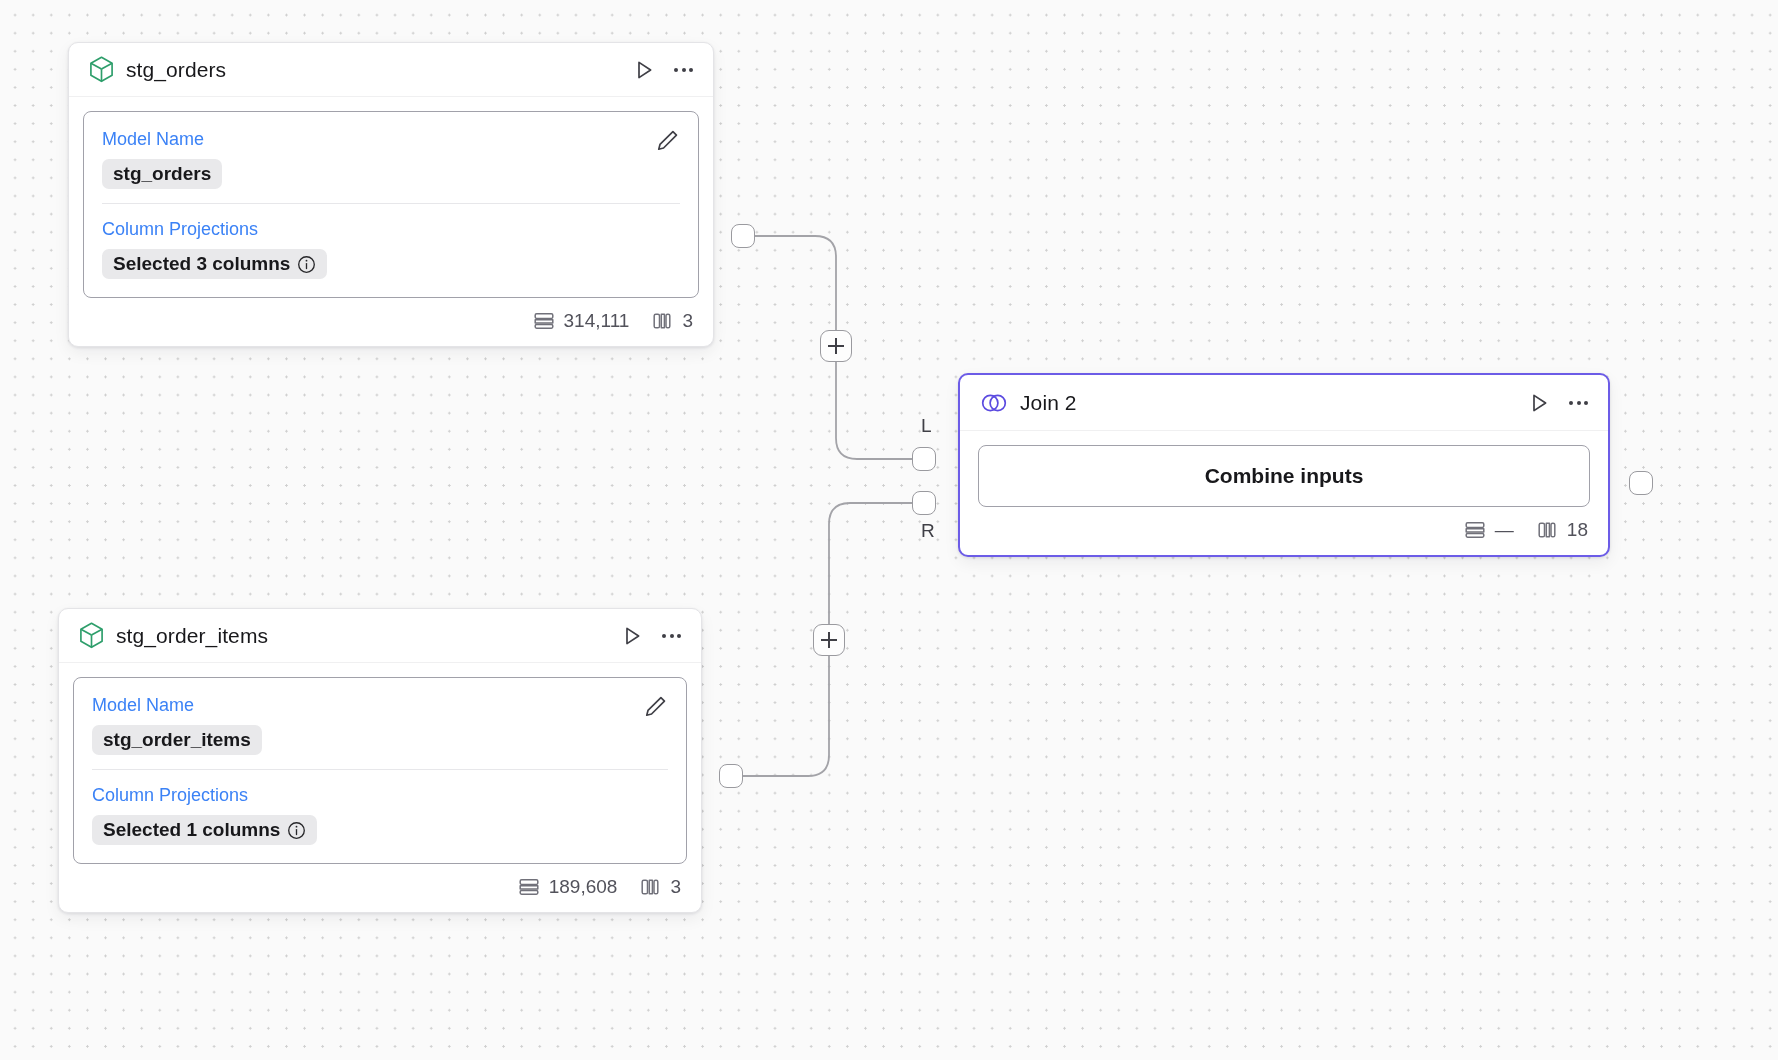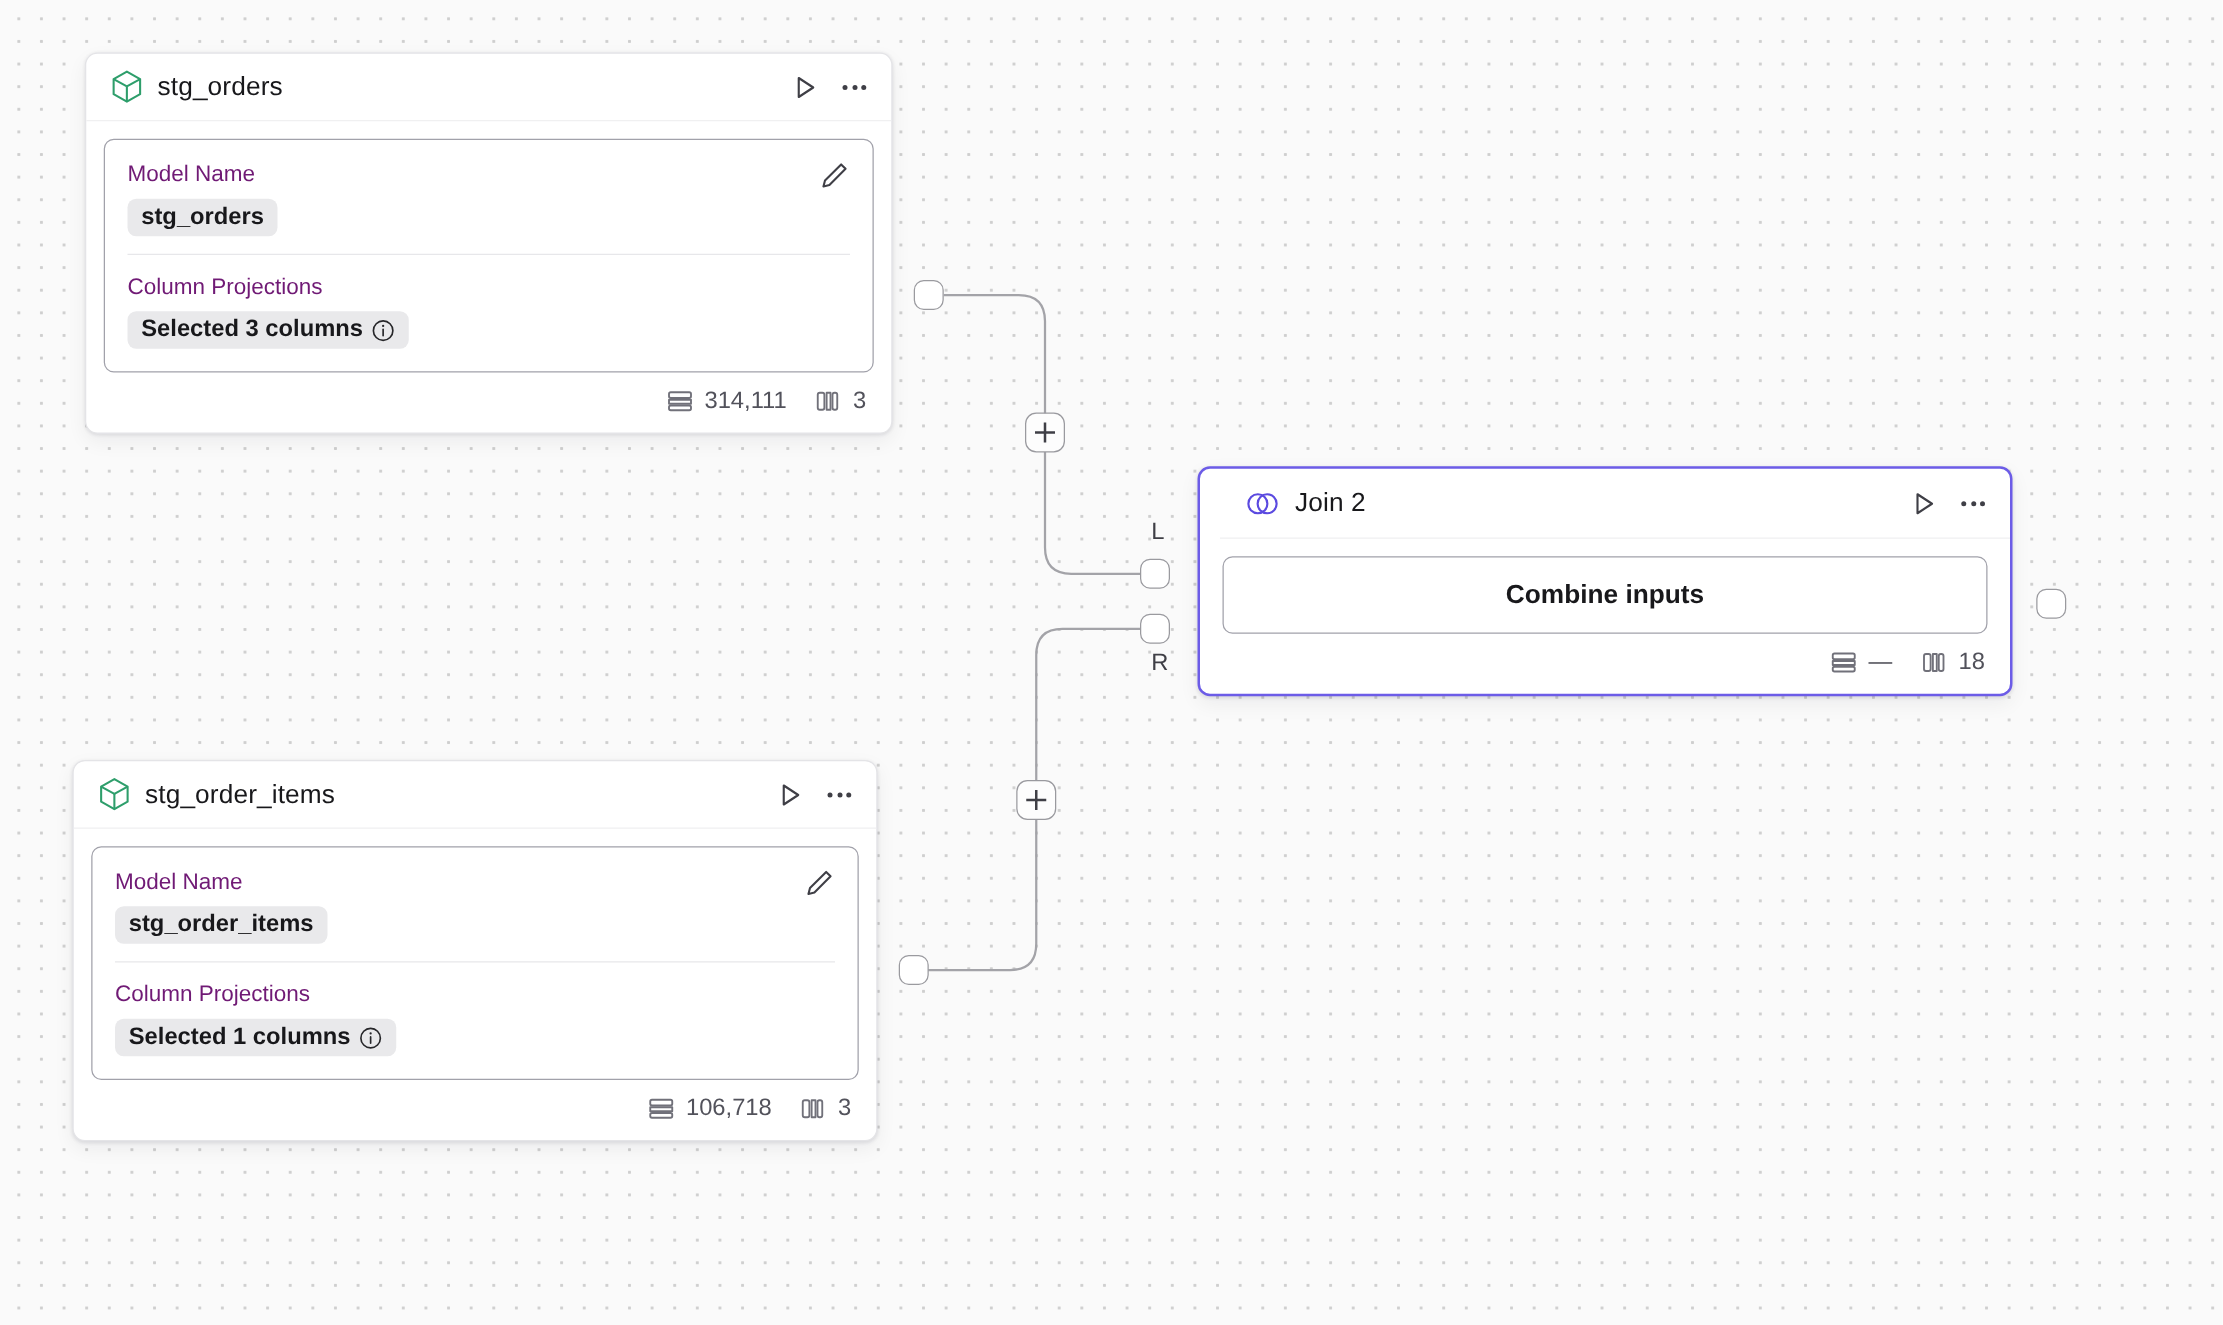--- a/index.html
+++ b/index.html
@@ -56,21 +56,21 @@
     border-radius: 8px;
     padding: 14px 18px 18px 18px;
     position: relative;
     background: #fff;
   }
   .cfg-row-head {
     display:flex; align-items:flex-start; justify-content:space-between;
   }
   .field-label {
     font-size: 18px;
-    color: #701a75;
+    color: #3b82f6;
     line-height: 26px;
   }
   .pill {
     display: inline-flex;
     align-items: center;
     gap: 7px;
     background: #e9e9eb;
     border-radius: 7px;
     padding: 4px 11px;
     font-size: 19px;
@@ -289,39 +289,39 @@
     </div>
     <div class="node-footer">
       <span class="stat">
         <span style="display:flex;">
           <svg width="22" height="22" viewBox="0 0 22 22" fill="none" stroke="#71717a" stroke-width="1.5" stroke-linejoin="round">
             <rect x="2.2" y="3.8" width="17.6" height="4.6" rx="1.4"></rect>
             <rect x="2.2" y="9.8" width="17.6" height="3.2"></rect>
             <rect x="2.2" y="14.4" width="17.6" height="3.8" rx="1.4"></rect>
           </svg>
         </span>
-        <span>106,718</span>
+        <span>189,608</span>
       </span>
       <span class="stat">
         <span style="display:flex;">
           <svg width="22" height="22" viewBox="0 0 22 22" fill="none" stroke="#71717a" stroke-width="1.5" stroke-linejoin="round">
             <rect x="3.2" y="4.2" width="5.3" height="13.6" rx="1.6"></rect>
             <rect x="10.3" y="4.2" width="3.1" height="13.6"></rect>
             <rect x="15.0" y="4.2" width="3.8" height="13.6" rx="1.6"></rect>
           </svg>
         </span>
         <span>3</span>
       </span>
     </div>
   </div>
   <div class="port" style="left:719px; top:764px;"></div>
   <div class="plus-btn" style="left:813px; top:624px;"></div>
 
   <div class="node selected" style="left:958px; top:373px; width:652px;">
-    <div class="node-header" style="height:56px;margin-left:16px;">
+    <div class="node-header" style="height:56px;">
       <span class="hdr-icon">
         <svg width="28" height="22" viewBox="0 0 28 22" fill="none" stroke="#5b4ae0" stroke-width="1.7">
           <circle cx="10.3" cy="11" r="7.6"></circle>
           <circle cx="17.7" cy="11" r="7.6"></circle>
         </svg>
       </span>
       <span class="node-title">Join 2</span>
       <span class="hdr-actions">
         <span style="display:flex;cursor:pointer;">
           <svg width="24" height="24" viewBox="0 0 24 24" fill="none" stroke="#3f3f46" stroke-width="1.7" stroke-linejoin="round">

